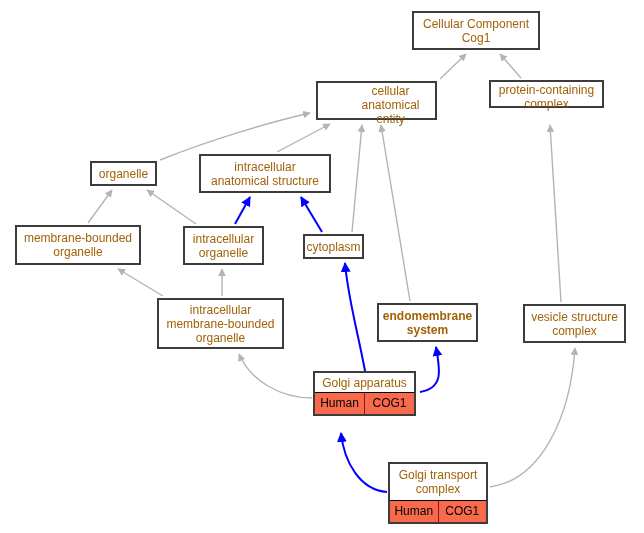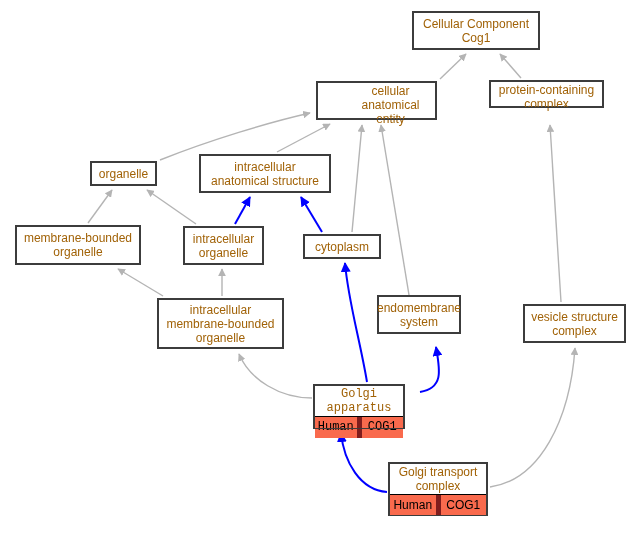--- a/index.html
+++ b/index.html
@@ -55,21 +55,21 @@
   .gene-cell {
     flex: 1 1 50%;
     background: #f96a4d;
     color: #000000;
     font-size: 12px;
     line-height: 20px;
     text-align: center;
     overflow: hidden;
   }
   .gene-cell.gene-species {
-    border-right: 5px solid #7f1d1d;
+    border-right: 1px solid #7f1d1d;
   }
 </style>
 </head>
 <body>
 
 <div id="graph-canvas">
 
   <svg id="edge-layer" viewBox="0 0 644 533" xmlns="http://www.w3.org/2000/svg">
     <defs>
       <marker id="arrow-blue" viewBox="0 0 10 10" refX="9" refY="5" markerWidth="5" markerHeight="5" orient="auto-start-reverse">
@@ -122,44 +122,44 @@
 anatomical structure</div>
       </div>
       <div class="go-node" style="left: 16px; top: 226px; width: 124px; height: 38px;">
         <div class="node-title">membrane-bounded
 organelle</div>
       </div>
       <div class="go-node" style="left: 184px; top: 227px; width: 79px; height: 37px;">
         <div class="node-title">intracellular
 organelle</div>
       </div>
-      <div class="go-node" style="left: 304px; top: 235px; width: 76px; height: 23px;">
+      <div class="go-node" style="left: 304px; top: 235px; width: 59px; height: 23px;">
         <div class="node-title">cytoplasm</div>
       </div>
       <div class="go-node" style="left: 158px; top: 299px; width: 125px; height: 49px;">
         <div class="node-title">intracellular
 membrane-bounded
 organelle</div>
       </div>
-      <div class="go-node" style="left: 378px; top: 296px; width: 82px; height: 37px;">
+      <div class="go-node" style="left: 378px; top: 304px; width: 99px; height: 37px; font-weight: bold;">
         <div class="node-title">endomembrane
 system</div>
       </div>
       <div class="go-node" style="left: 524px; top: 305px; width: 101px; height: 37px;">
         <div class="node-title">vesicle structure
 complex</div>
       </div>
-      <div class="go-node has-gene" style="left: 314px; top: 385px; width: 90px; height: 43px; font-family: Liberation Mono, monospace;">
+      <div class="go-node has-gene" style="left: 314px; top: 372px; width: 101px; height: 43px;">
         <div class="node-title">Golgi apparatus</div>
         <div class="gene-row">
           <div class="gene-cell gene-species">Human</div>
           <div class="gene-cell gene-symbol">COG1</div>
         </div>
       </div>
-      <div class="go-node has-gene" style="left: 389px; top: 463px; width: 98px; height: 52px;">
+      <div class="go-node has-gene" style="left: 389px; top: 463px; width: 98px; height: 60px;">
         <div class="node-title">Golgi transport
 complex</div>
         <div class="gene-row">
           <div class="gene-cell gene-species">Human</div>
           <div class="gene-cell gene-symbol">COG1</div>
         </div>
       </div>
     </div>
 
 </div>

